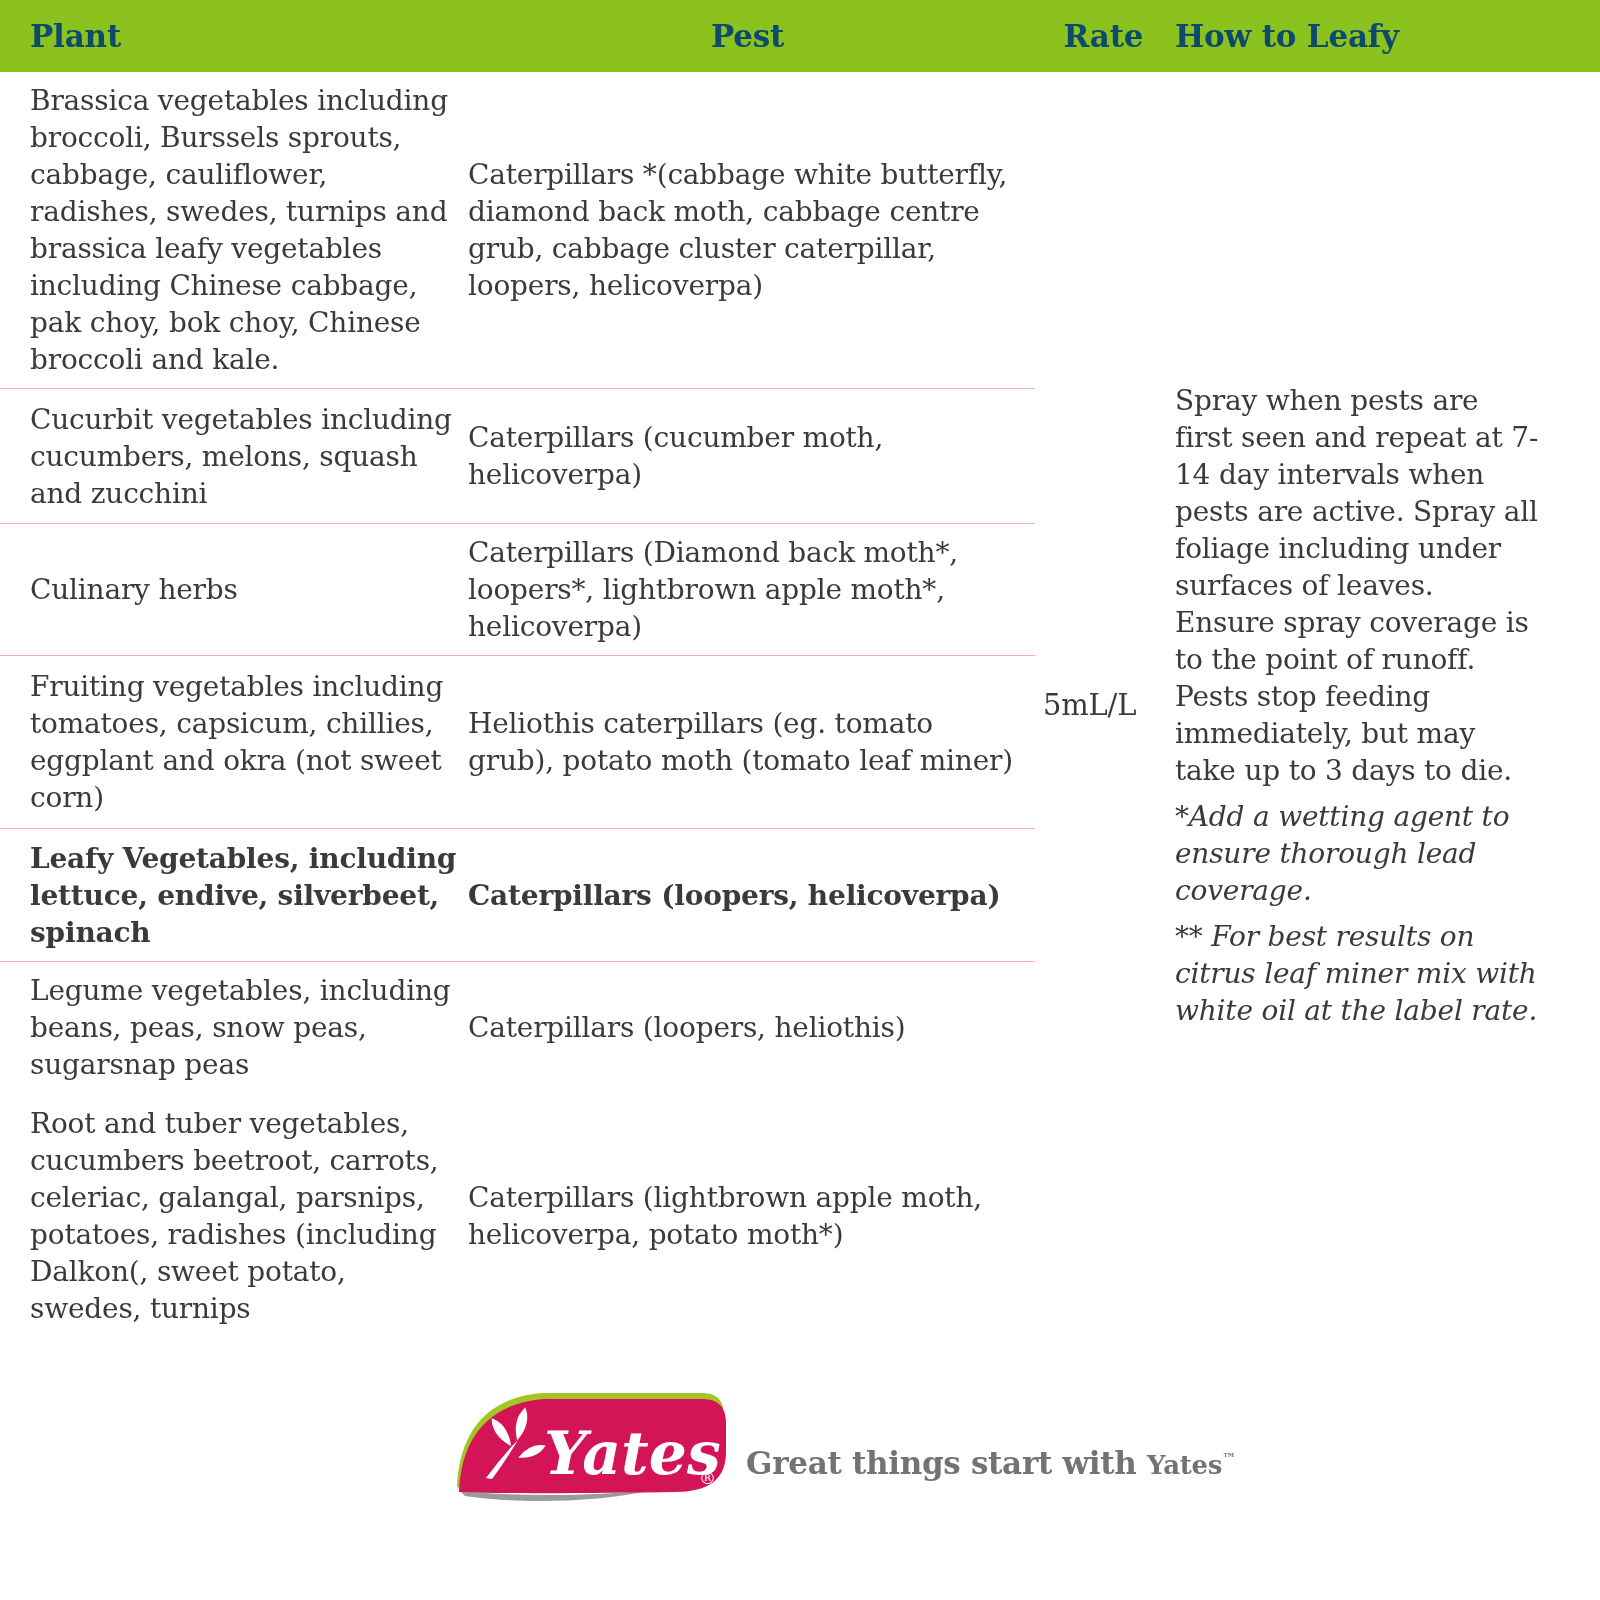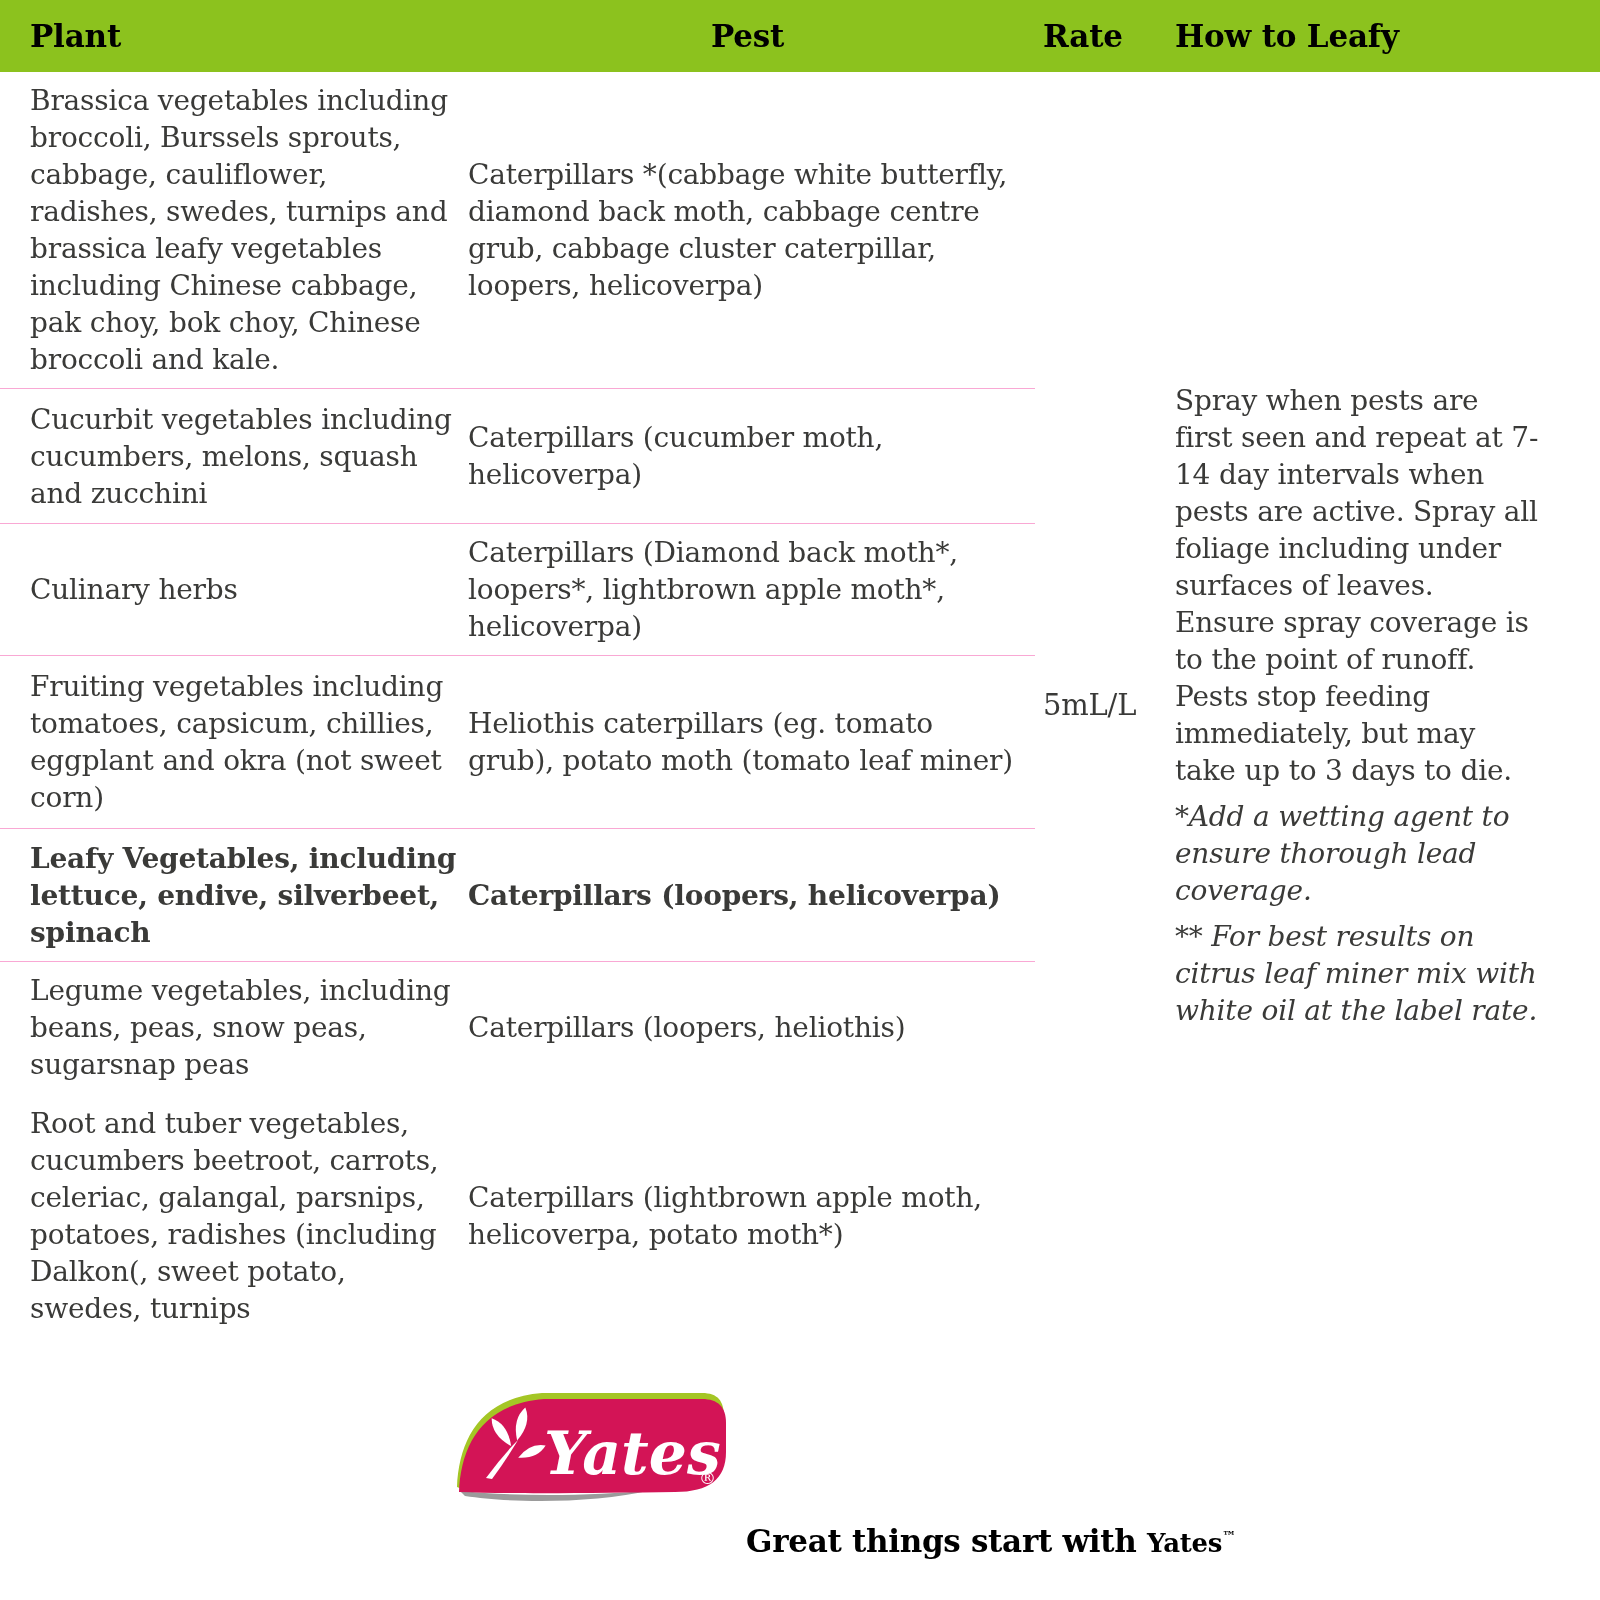--- a/index.html
+++ b/index.html
@@ -17,31 +17,31 @@
     border-collapse:collapse;
     table-layout:fixed;
   }
   col.c-plant { width:460px; }
   col.c-pest  { width:575px; }
   col.c-rate  { width:130px; }
   col.c-apply { width:435px; }
 
   thead th {
     background:#8cc21e;
-    color:#000000;
+    color:#0c4a6e;
     height:70px;
     font-size:31px;
     font-weight:bold;
     letter-spacing:-0.2px;
     vertical-align:middle;
     margin-top:20px;
   }
   th.h-plant { text-align:left; padding-left:30px; }
   th.h-pest  { text-align:center; }
-  th.h-rate  { text-align:left; padding-left:8px; }
+  th.h-rate  { text-align:center; padding-left:8px; }
   th.h-apply { text-align:left; padding-left:10px; }
 
   tbody td {
     vertical-align:middle;
     font-size:28px;
     line-height:37px;
     letter-spacing:-0.2px;
   }
   td.plant { padding:10px 0 10px 30px; width:430px; }
   td.pest  { padding:10px 17px 10px 8px; }
@@ -55,23 +55,23 @@
   tr.r1 { height:280px; }
   tr.r2 { height:135px; }
   tr.r3 { height:104px; }
   tr.r4 { height:173px; }
   tr.r5 { height:133px;font-weight:bold; }
   tr.r6 { height:117px; }
   tr.r7 { height:245px; }
 
   .logo-wrap { position:absolute; left:452px; top:1390px; width:280px; height:120px; }
   .tagline {
-    position:absolute; left:746px; top:1518px;
+    position:absolute; left:746px; top:1440px;
     font-size:31px; font-weight:bold; line-height:36px;
-    color:#000000; letter-spacing:-0.3px; white-space:nowrap;
+    color:#737373; letter-spacing:-0.3px; white-space:nowrap;
   }
   .tagline .brand { font-size:26px; }
   .tagline .tm { font-size:14px; vertical-align:super; }
 </style>
 </head>
 <body>
 
 <div class="page">
 
   <table class="app-table">

